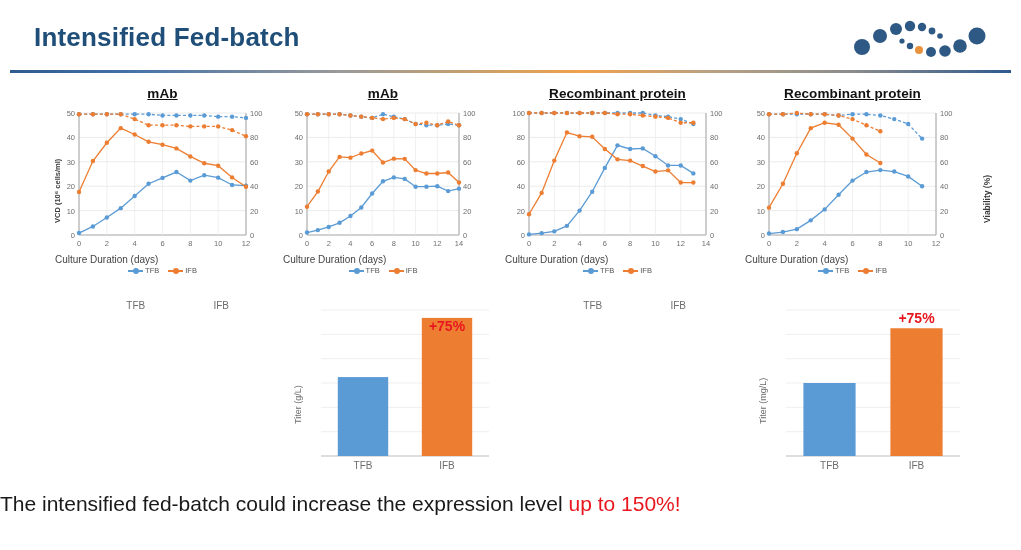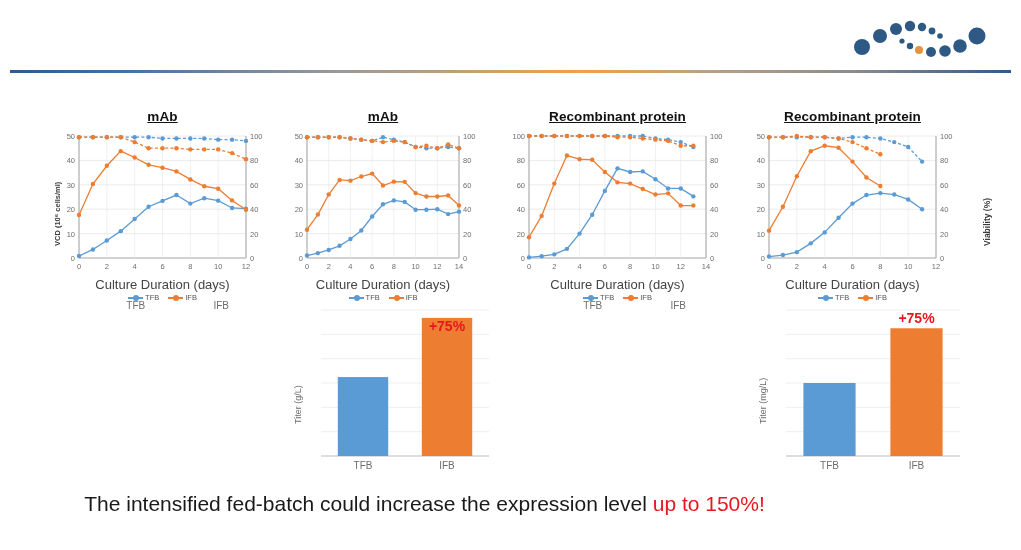--- a/index.html
+++ b/index.html
@@ -13,37 +13,37 @@
     position:absolute;left:34px;top:22px;
     font-size:26px;font-weight:bold;color:#1F4E79;letter-spacing:0.2px;
   }
   #divider{
     position:absolute;left:10px;top:70px;width:1001px;height:3px;
     background:linear-gradient(to right,#2E5A8E 0%,#4472a8 12%,#9a9a9a 33%,#c9a06a 47%,#F0A14B 57%,#b9a183 70%,#8c8c8c 84%,#2E5A8E 100%);
   }
   #logo{position:absolute;right:25px;top:14px;width:150px;height:52px;}
 
   
-  .chart-card{position:absolute;top:86px;height:200px;margin-top:23px;}
+  .chart-card{position:absolute;top:86px;height:200px;}
   .chart-title{
     text-align:center;font-size:13.5px;font-weight:bold;color:#111;
     text-decoration:underline;margin:0 0 4px 0;letter-spacing:0.1px;
     font-family:"Liberation Sans", sans-serif;
   }
   .plot-wrap{position:relative;width:100%;height:148px;}
   .axis-y-title{
     position:absolute;left:-2px;top:38px;
     font-size:7.5px;font-weight:bold;color:#3a3a3a;
     transform:rotate(-90deg);transform-origin:left top;white-space:nowrap;
   }
   .axis-y-title.right{
     font-size:8.5px;
   }
   .x-axis-label{
-    text-align:center;font-size:13px;color:#444;margin-top:1px;
+    font-size:10px;color:#444;margin-top:1px;
   }
   .legend{
     display:flex;justify-content:center;gap:9px;margin-top:1px;align-items:center;
   }
   .legend-item{display:flex;align-items:center;gap:2px;font-size:7.5px;color:#555;}
   .legend-swatch{display:inline-block;width:15px;height:2px;position:relative;}
   .legend-swatch::after{
     content:"";position:absolute;left:5px;top:-2px;width:6px;height:6px;border-radius:50%;
   }
   .legend-swatch.tfb{background:#5B9BD5;}
@@ -59,29 +59,30 @@
     font-size:9px;color:#6d6d6d;
     transform:rotate(-90deg);transform-origin:left top;white-space:nowrap;
   }
   .bar-cats{
     display:flex;margin-top:2px;
   }
   .bar-cat{flex:1;text-align:center;font-size:10px;color:#6d6d6d;}
 
   
   #caption{
-    position:absolute;left:0;top:492px;width:849px;text-align:center;
+    position:absolute;left:0;top:492px;width:849px;text-align:left;
     font-size:21px;color:#1a1a1a;
   }
   #caption .hl{color:#E8171F;}
 </style>
 </head>
 <body>
 
 <div id="header">
+  <div id="page-title">Intensified Fed-batch</div>
   <div id="divider"></div>
   <svg id="logo" viewBox="0 0 150 52">
     <circle cx="16" cy="33" r="8" fill="#2E5984"></circle>
     <circle cx="34" cy="22" r="7" fill="#2E5984"></circle>
     <circle cx="50" cy="15" r="6" fill="#2E5984"></circle>
     <circle cx="64" cy="12" r="5.2" fill="#2E5984"></circle>
     <circle cx="76" cy="13" r="4.2" fill="#2E5984"></circle>
     <circle cx="86" cy="17" r="3.4" fill="#2E5984"></circle>
     <circle cx="94" cy="22" r="2.8" fill="#2E5984"></circle>
     <circle cx="56" cy="27" r="2.6" fill="#2E5984"></circle>

